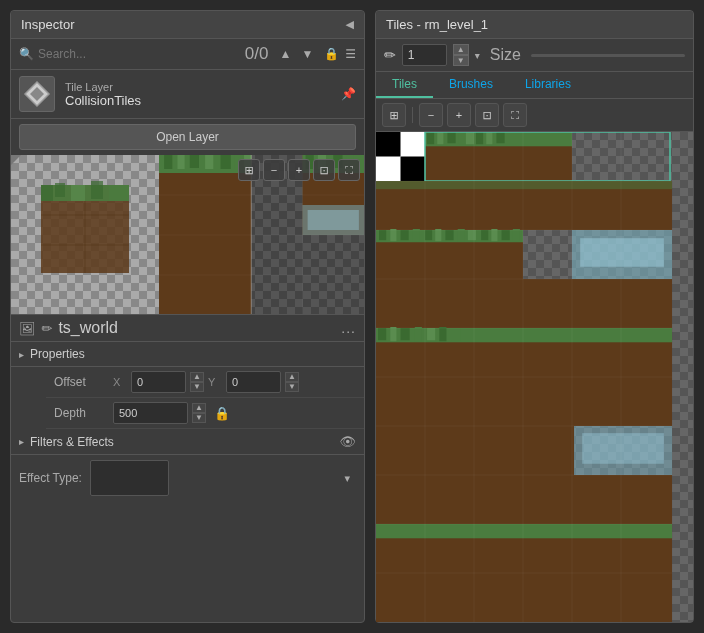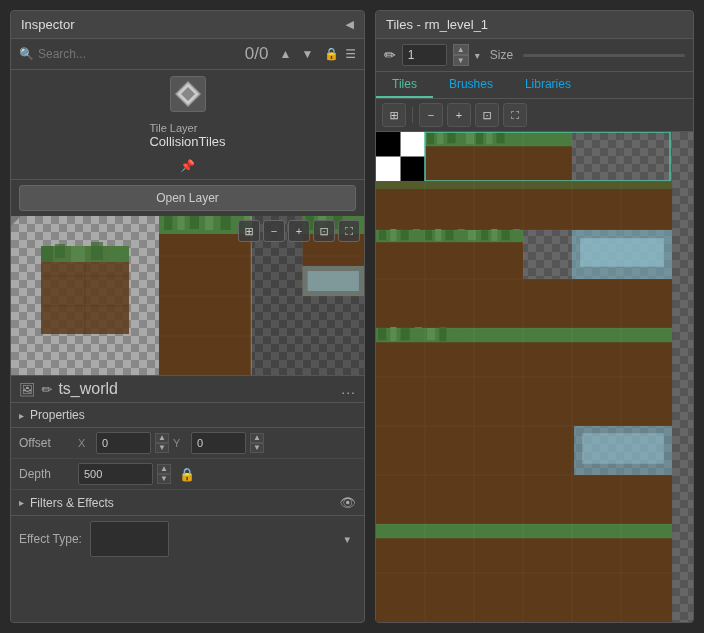--- a/index.html
+++ b/index.html
@@ -100,21 +100,20 @@
     }
 
     
     .tile-layer-row {
       display: flex;
       align-items: center;
       padding: 6px 8px;
       background: #3c3c3c;
       border-bottom: 1px solid #555;
       gap: 10px;
-      flex-direction: column;
     }
 
     .tile-icon-box {
       width: 36px;
       height: 36px;
       background: #555;
       border: 1px solid #666;
       display: flex;
       align-items: center;
       justify-content: center;
@@ -261,20 +260,21 @@
       color: #aaa;
       font-size: 13px;
     }
 
     .prop-row {
       display: flex;
       align-items: center;
       padding: 4px 8px;
       border-bottom: 1px solid #484848;
       gap: 4px;
+      margin-left: 35px;
     }
 
     .prop-label {
       width: 55px;
       color: #aaa;
       font-size: 12px;
     }
 
     .prop-axis-label {
       color: #888;
@@ -424,21 +424,21 @@
       width: 16px;
       height: 11px;
       display: flex;
       align-items: center;
       justify-content: center;
       cursor: pointer;
     }
 
     .size-label {
       color: #aaa;
-      font-size: 12px;
+      font-size: 16px;
       margin-left: 4px;
     }
 
     .brush-size-slider {
       flex: 1;
       height: 3px;
       background: #555;
       border-radius: 2px;
       margin-left: 4px;
     }

